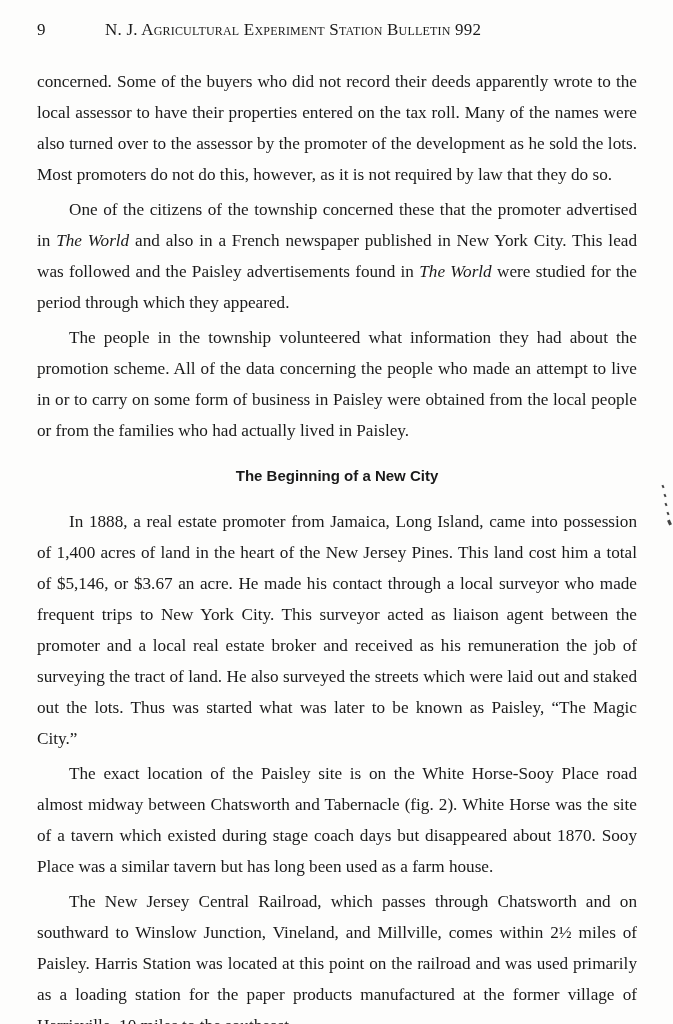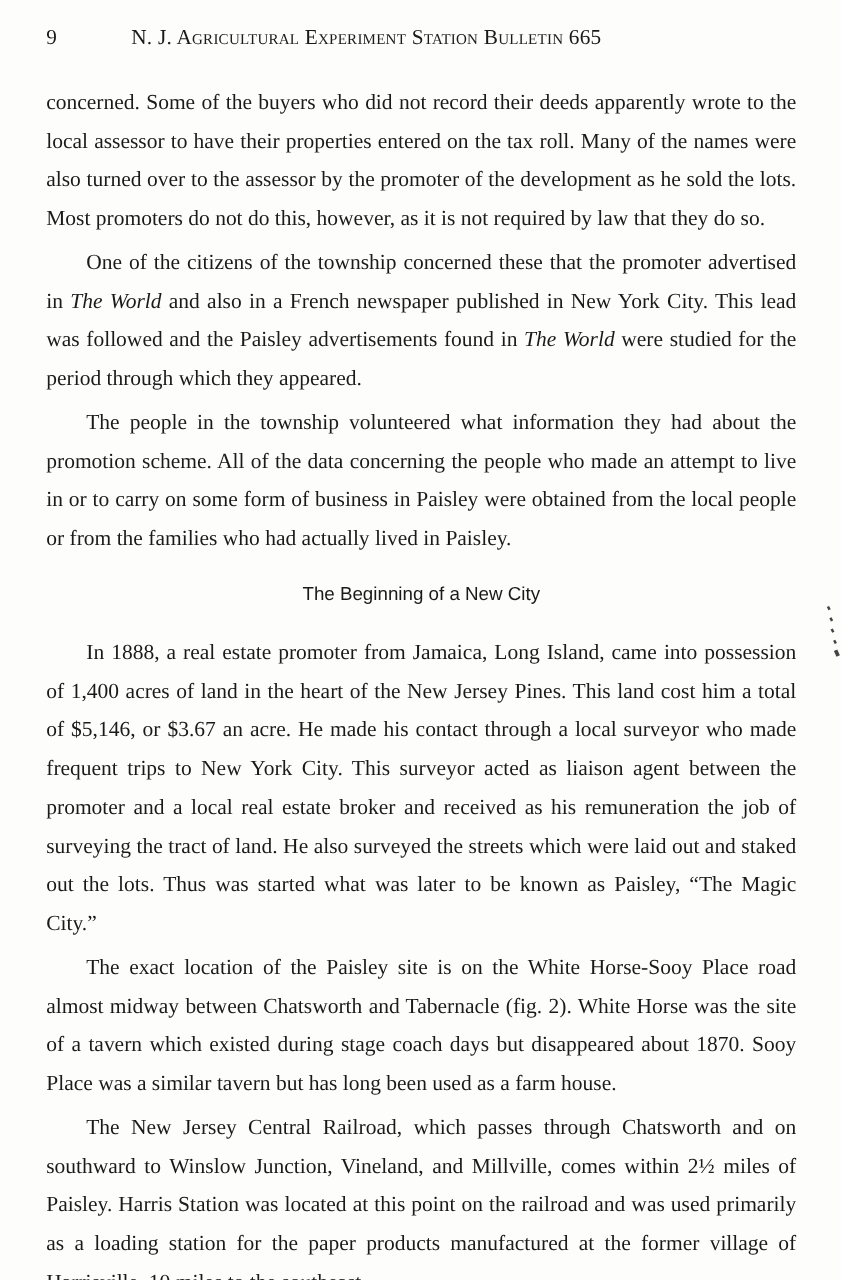--- a/index.html
+++ b/index.html
@@ -14,36 +14,36 @@
   .header .pagenum { display: inline-block; width: 68px; }
   .header .title { font-variant: small-caps; letter-spacing: 0.2px; }
   .body-text {
     position: absolute; top: 66px; left: 37px; width: 600px;
     font-size: 17.2px; line-height: 31px; text-align: justify; hyphens: none;
   }
   .body-text p { margin: 0 0 4px 0; text-indent: 32px; }
   .body-text p.first { text-indent: 0; }
   .body-text p.nogap { margin-bottom: 0; }
   .heading {
-    font-family: "Liberation Sans", "DejaVu Sans", sans-serif; font-weight: normal;
+    font-family: "Liberation Sans", "DejaVu Sans", sans-serif; font-weight: bold;
     font-size: 15px; text-align: center; margin: 14px 0 15px 0; text-indent: 0;
   }
   .body-text i { font-style: italic; }
   .margin-marks {
     position: absolute; left: 660px; top: 485px; width: 10px; height: 45px;
   }
   .margin-marks span {
     position: absolute; width: 2px; height: 3px; background: #444; transform: rotate(-25deg);
   }
 </style>
 </head>
 <body>
 
 <div class="header">
-  <span class="pagenum">9</span><span class="title">N. J. Agricultural Experiment Station Bulletin 665</span>
+  <span class="pagenum">9</span><span class="title">N. J. Agricultural Experiment Station Bulletin 992</span>
 </div>
 
 <div class="body-text">
   <div id="before">
       <p class="first"><span>concerned.  Some of the buyers who did not record their deeds apparently wrote to the local assessor to have their properties entered on the tax roll. Many of the names were also turned over to the assessor by the promoter of the development as he sold the lots.  Most promoters do not do this, however, as it is not required by law that they do so.</span></p>
       <p><span>One of the citizens of the township concerned these that the promoter advertised in </span><i>The World</i><span> and also in a French newspaper published in New York City.  This lead was followed and the Paisley advertisements found in </span><i>The World</i><span> were studied for the period through which they appeared.</span></p>
       <p><span>The people in the township volunteered what information they had about the promotion scheme.  All of the data concerning the people who made an attempt to live in or to carry on some form of business in Paisley were obtained from the local people or from the families who had actually lived in Paisley.</span></p>
     </div>
   <div class="heading">The Beginning of a New City</div>
   <div id="after">

